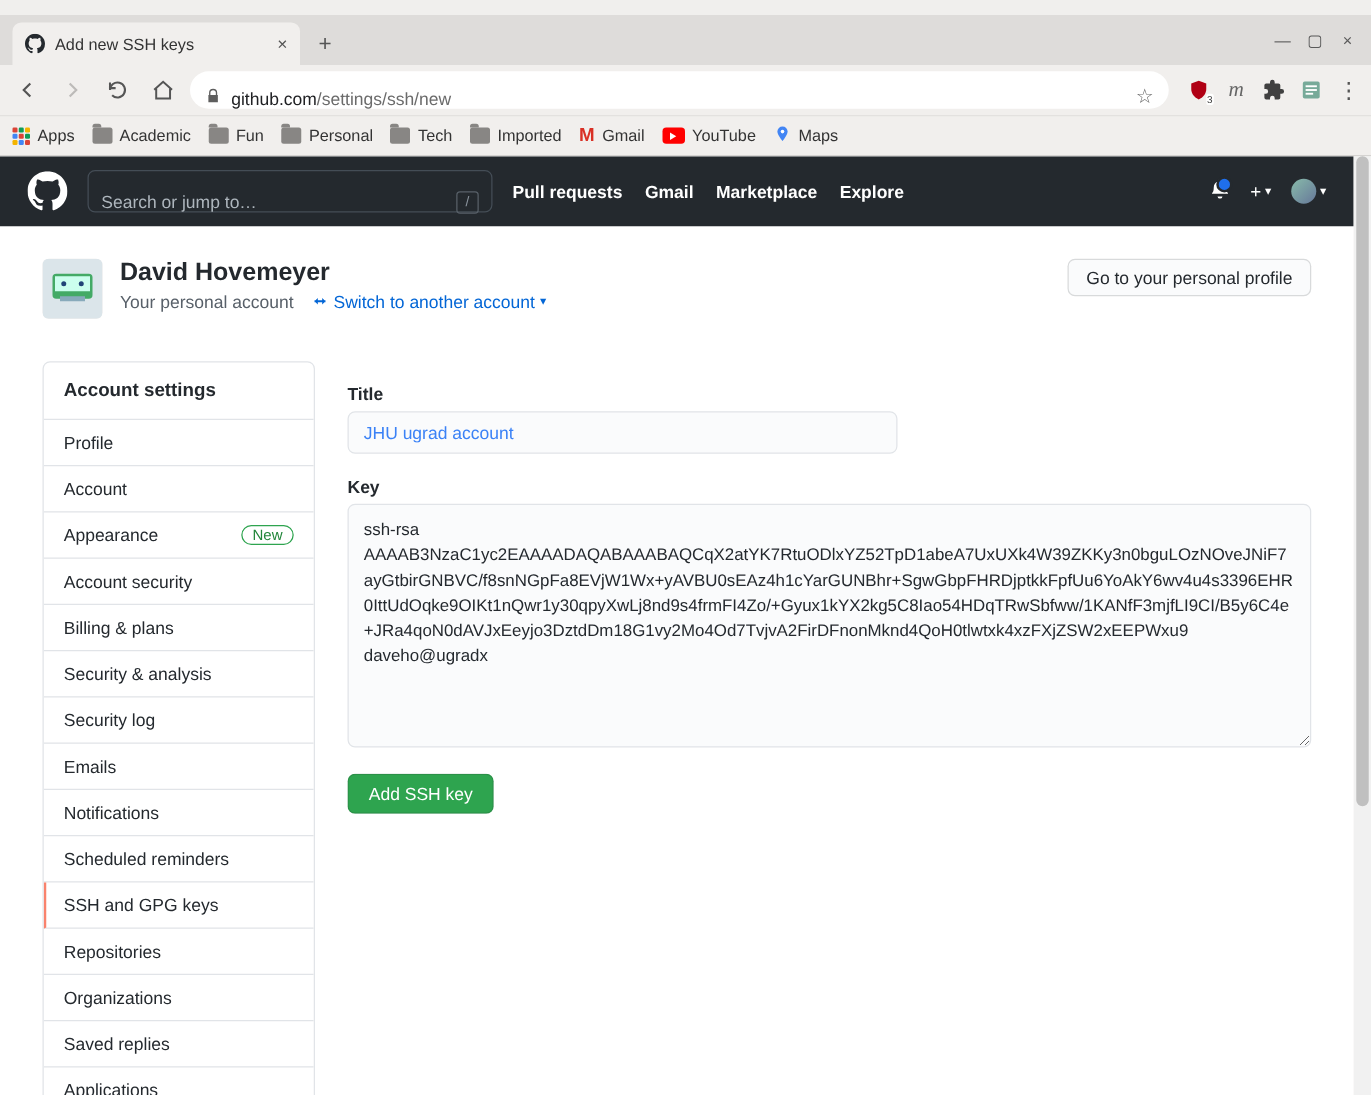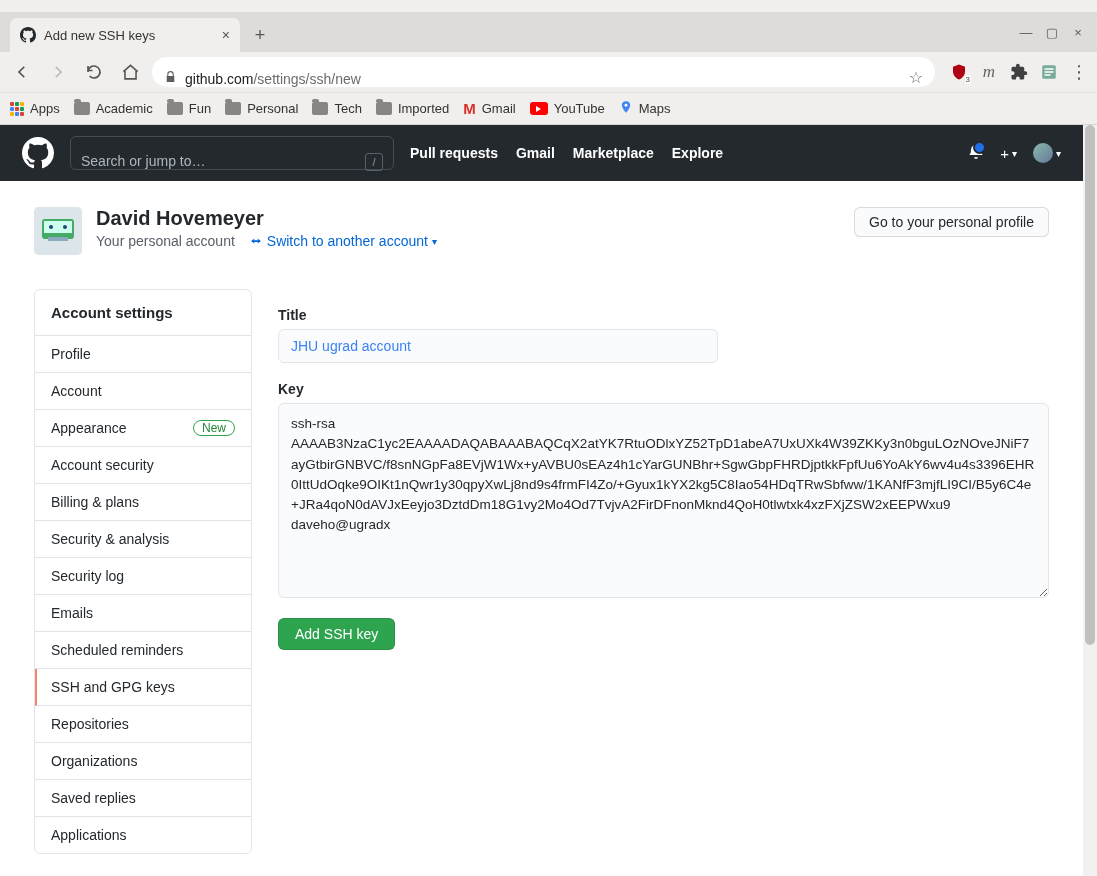--- a/index.html
+++ b/index.html
@@ -376,20 +376,23 @@
           <div class="sb-item">
               <span>Security &amp; analysis</span>
             </div>
           <div class="sb-item">
               <span>Security log</span>
             </div>
           <div class="sb-item">
               <span>Emails</span>
             </div>
           <div class="sb-item">
+              <span>Notifications</span>
+            </div>
+          <div class="sb-item">
               <span>Scheduled reminders</span>
             </div>
           <div class="sb-item active">
               <span>SSH and GPG keys</span>
             </div>
           <div class="sb-item">
               <span>Repositories</span>
             </div>
           <div class="sb-item">
               <span>Organizations</span>

